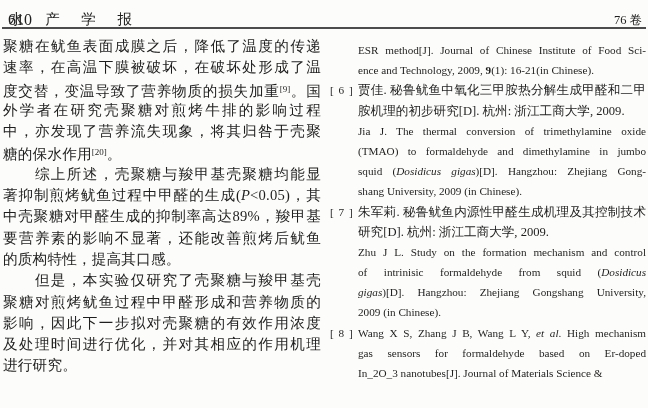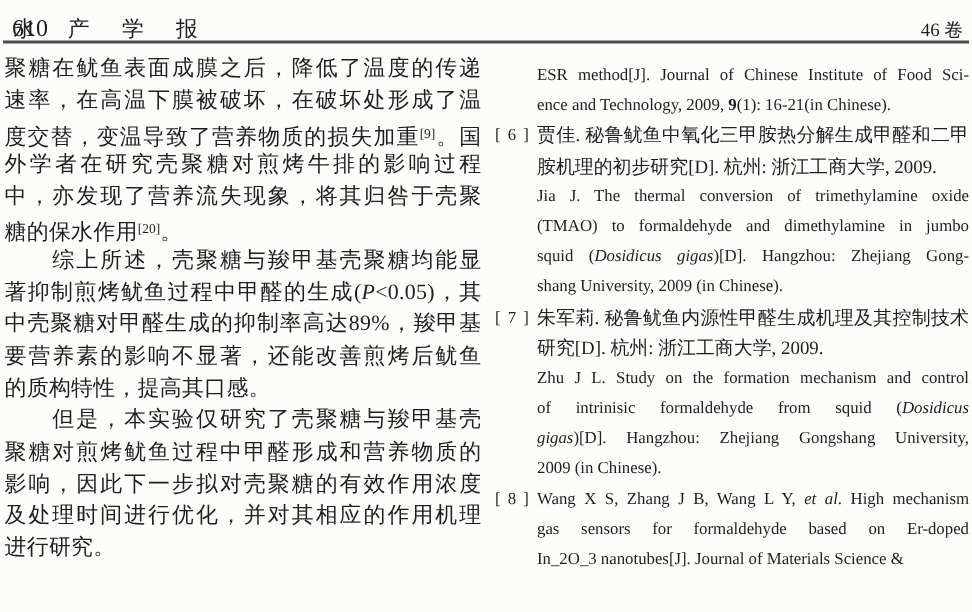--- a/index.html
+++ b/index.html
@@ -40,21 +40,21 @@
   .i    { font-style: italic; }
   .b    { font-weight: bold; }
 </style>
 </head>
 <body>
 
 <div class="page">
 
   <div class="hdr-pageno">610</div>
   <div class="hdr-title">水 产 学 报</div>
-  <div class="hdr-vol">46 卷</div>
+  <div class="hdr-vol">76 卷</div>
   <div class="hdr-rule"></div>
 
   <div class="col-left">
 
       <div class="cn-line just"><span>聚糖在鱿鱼表面成膜之后，降低了温度的传递</span></div>
 
       <div class="cn-line just"><span>速率，在高温下膜被破坏，在破坏处形成了温</span></div>
 
       <div class="cn-line just"><span>度交替，变温导致了营养物质的损失加重</span><span class="sup">[9]</span><span>。国</span></div>
 

